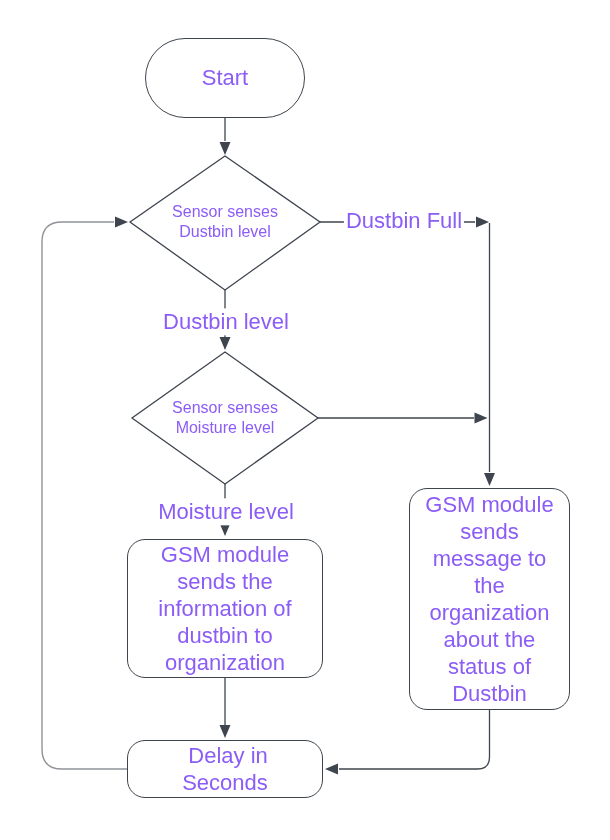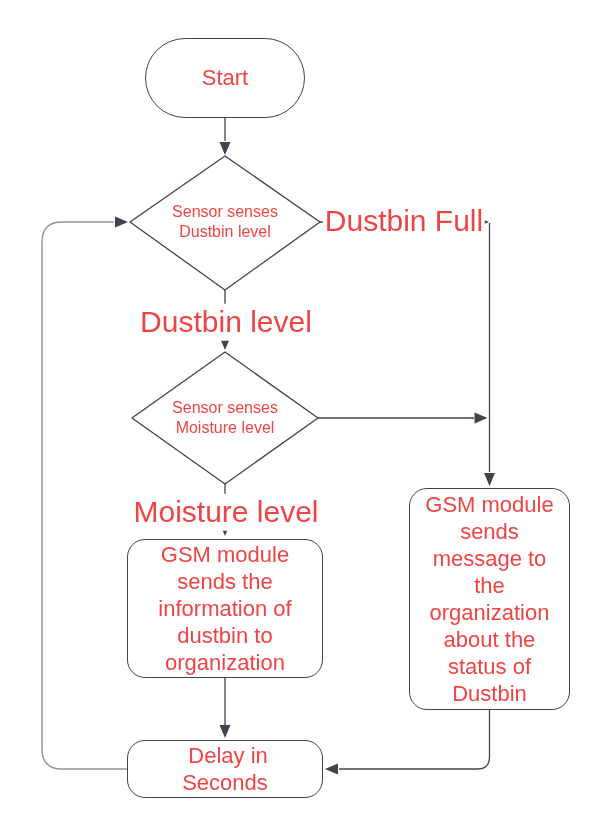--- a/index.html
+++ b/index.html
@@ -6,21 +6,21 @@
     margin: 0;
     padding: 0;
     background: #ffffff;
   }
   .canvas {
     position: relative;
     width: 610px;
     height: 840px;
     background: #ffffff;
     font-family: "Liberation Sans", "DejaVu Sans", sans-serif;
-    color: #ef4444;
+    color: #8b5cf6;
     overflow: hidden;
   }
   svg.wires {
     position: absolute;
     left: 0; top: 0;
     z-index: 0;
   }
   .edge {
     fill: none;
     stroke: #3e454e;
@@ -62,21 +62,21 @@
     border: none;
     font-size: 16px;
     line-height: 1.23;
   }
   .edge-label {
     position: absolute;
     z-index: 1;
     transform: translate(-50%, -50%);
     background: #ffffff;
     padding: 1px 2px;
-    font-size: 30px;
+    font-size: 22px;
     line-height: 1.15;
     white-space: nowrap;
   }
 </style>
 </head>
 <body>
 
 <div class="canvas">
 
   <svg class="wires" width="610" height="840" viewBox="0 0 610 840">

